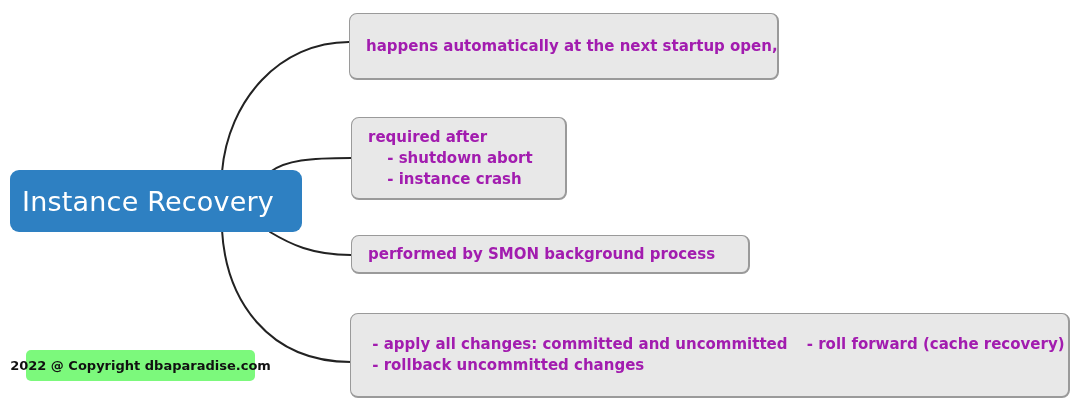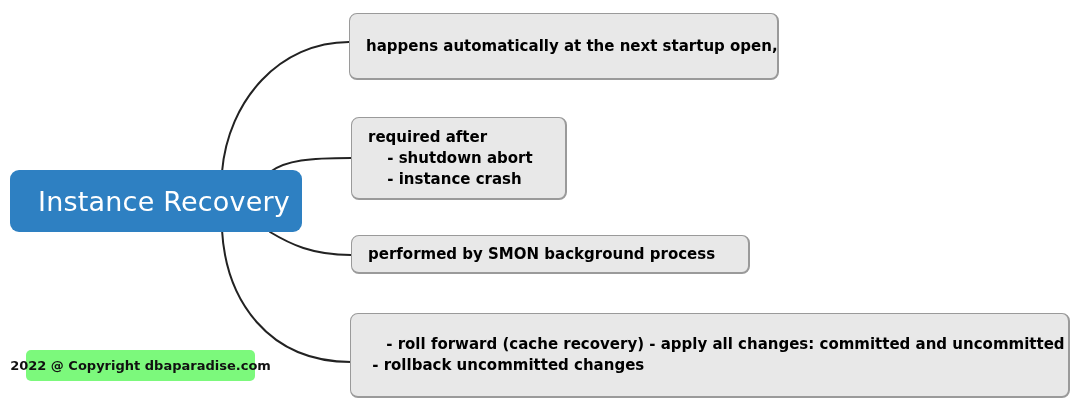--- a/index.html
+++ b/index.html
@@ -28,21 +28,21 @@
   .root-node {
     position: absolute;
     left: 10px;
     top: 170px;
     width: 292px;
     height: 62px;
     background: #2E80C2;
     border-radius: 9px;
     display: flex;
     align-items: center;
-    padding-left: 28px;
+    padding-left: 12px;
     box-sizing: border-box;
     z-index: 5;
   }
   .root-node .root-label {
     color: #ffffff;
     font-size: 27px;
     font-weight: 400;
     letter-spacing: 0.2px;
     line-height: 1;
     white-space: nowrap;
@@ -50,21 +50,21 @@
 
   
   .topic {
     position: absolute;
     background: #E8E8E8;
     border: 1px solid #9a9a9a;
     border-bottom-width: 2px;
     border-right-width: 2px;
     border-radius: 8px;
     box-sizing: border-box;
-    color: #000000;
+    color: #a21caf;
     font-size: 15px;
     font-weight: bold;
     line-height: 21px;
     padding: 13px 16px;
     display: flex;
     flex-direction: column;
     justify-content: center;
     z-index: 4;
     white-space: pre;
   }
@@ -127,22 +127,22 @@
     <span class="line indent"> - shutdown abort</span>
     <span class="line indent"> - instance crash</span>
   </div>
 
   <div class="topic" style="left:351px; top:235px; width:399px; height:39px;">
     <span class="line">performed by SMON background process</span>
   </div>
 
   <div class="topic two-col" style="left:350px; top:313px; width:720px; height:85px;">
     <div class="cols">
+      <span class="line col-right"> - apply all changes: committed and uncommitted</span>
       <span class="line col-left indent"> - roll forward (cache recovery)</span>
-      <span class="line col-right"> - apply all changes: committed and uncommitted</span>
     </div>
     <div class="cols">
       <span class="line col-right"> - rollback uncommitted changes</span>
     </div>
   </div>
 
   <div class="copyright-badge">
     <span class="badge-label">2022 @ Copyright dbaparadise.com</span>
   </div>
 

